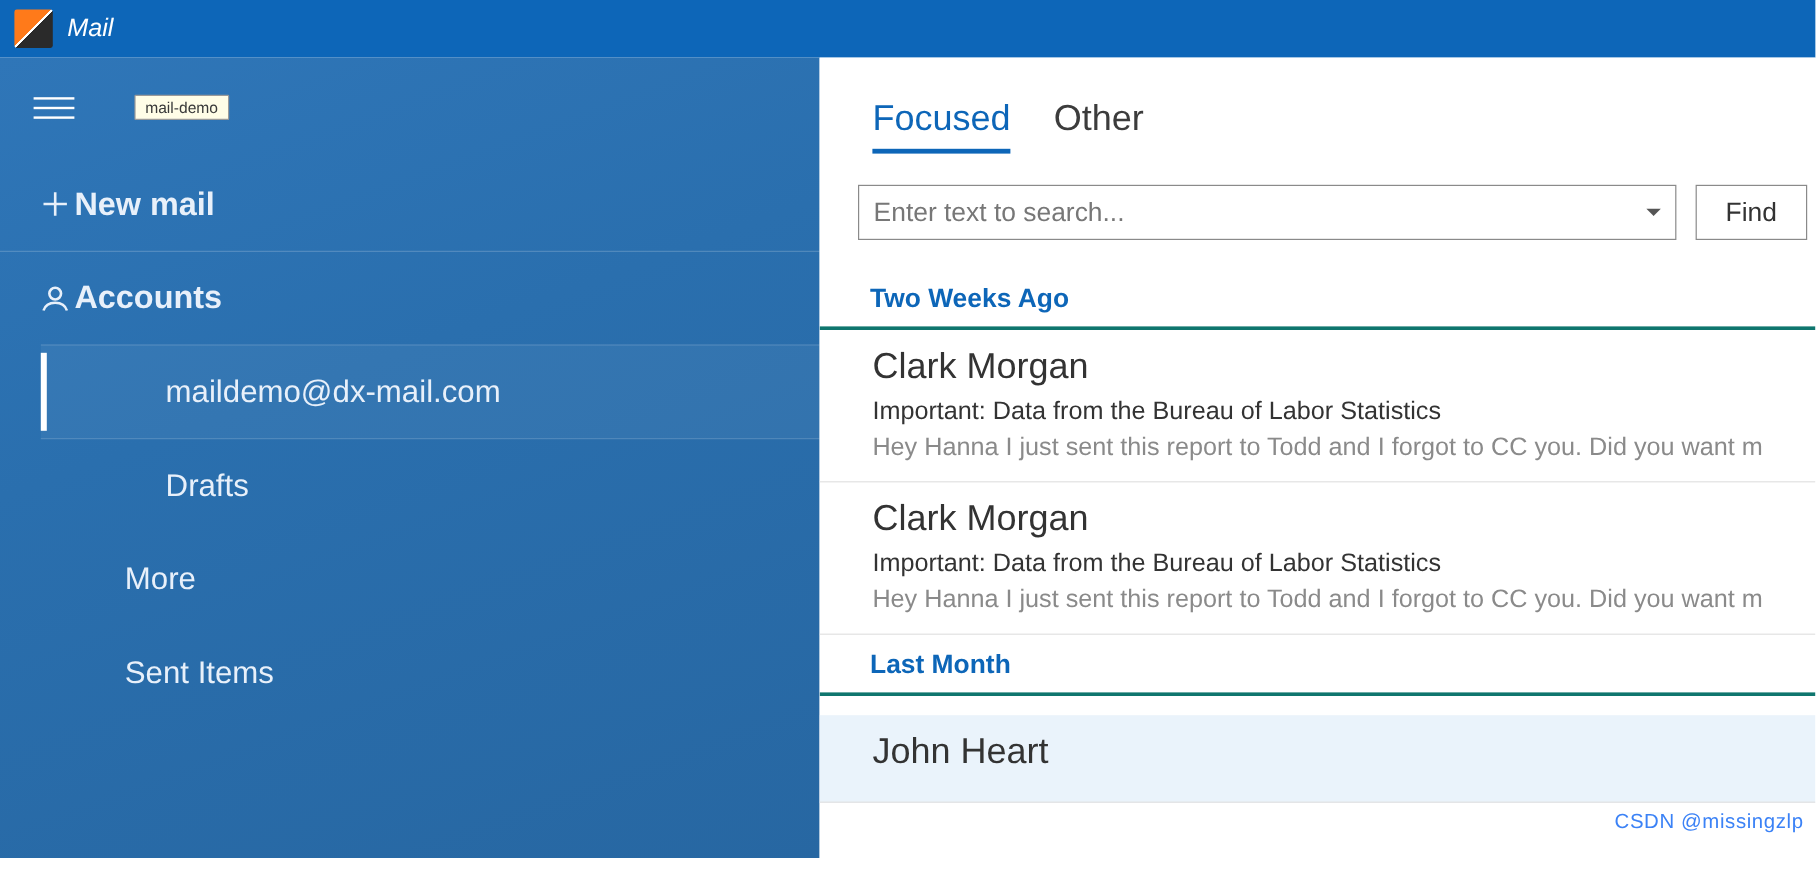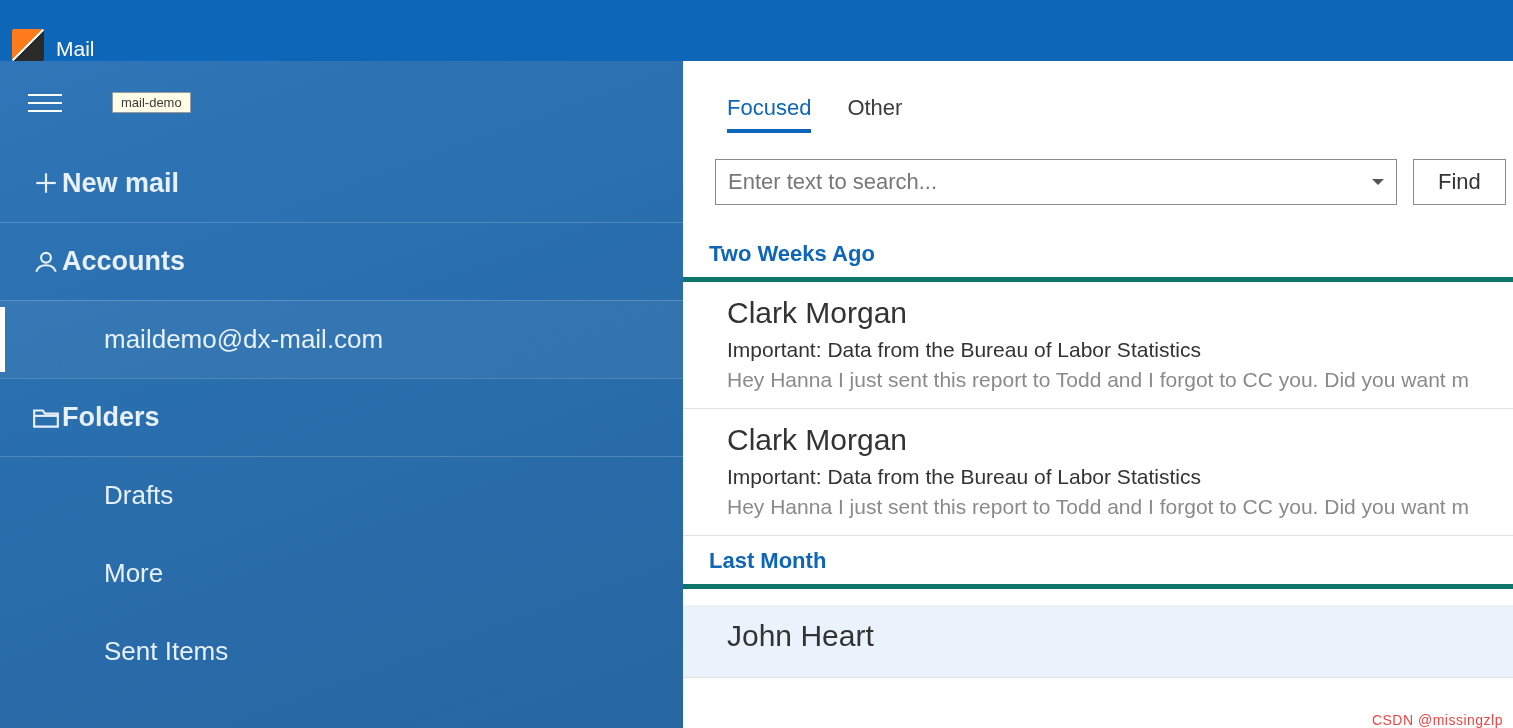--- a/index.html
+++ b/index.html
@@ -4,26 +4,27 @@
   <style>
     * { margin: 0; padding: 0; box-sizing: border-box; }
     body {
       font-family: "Segoe UI", Arial, sans-serif;
       width: 1513px;
       height: 728px;
       overflow: hidden;
       background: #fff;
     }
     .titlebar {
-      height: 61px;
+      height: 48px;
       background: #0d66b8;
       display: flex;
-      align-items: flex-end;
+      align-items: center;
       padding-left: 12px;
       gap: 12px;
+      font-style: italic;
     }
     .app-logo {
       width: 32px;
       height: 32px;
       background: linear-gradient(135deg, #ff7a1a 0 48%, #fff 48% 52%, #2a2a2a 52% 100%);
       border-radius: 2px;
     }
     .app-title {
       color: #fff;
       font-size: 21px;
@@ -101,34 +102,34 @@
     }
     .side-sub.selected::before {
       content: "";
       position: absolute;
       left: 0;
       top: 6px;
       bottom: 6px;
       width: 5px;
       background: #fff;
     }
-    .side-section-top-border { border-top: 1px solid rgba(255,255,255,0.18); }
+    .side-section-top-border { border-top: 1px solid rgba(255,255,255,0.18); margin-left: 34px; }
     svg { stroke: #e8f0fa; fill: none; stroke-width: 2; }
     .main {
       flex: 1;
       background: #fff;
       display: flex;
       flex-direction: column;
       position: relative;
     }
     .tabs {
       display: flex;
       gap: 36px;
       padding: 34px 0 0 44px;
-      font-size: 22px;
+      font-size: 30px;
       color: #3c3c3c;
     }
     .tab {
       padding-bottom: 8px;
       cursor: pointer;
       font-weight: 400;
     }
     .tab.active {
       color: #0d66b8;
       border-bottom: 4px solid #0d66b8;
@@ -170,22 +171,22 @@
       font-size: 22px;
       color: #333;
       padding: 0 24px;
       cursor: pointer;
     }
     .list { flex: 1; overflow: hidden; }
     .group-header {
       color: #0d66b8;
       font-size: 22px;
       font-weight: 700;
-      padding: 12px 26px 10px;
-      border-bottom: 5px solid #0f766e;
+      padding: 12px 42px 10px;
+      border-bottom: 3px solid #0f766e;
     }
     .mail-item {
       padding: 14px 0 16px 44px;
       border-bottom: 1px solid #e1e1e1;
       cursor: pointer;
     }
     .mail-item.selected { background: #eaf3fb; margin-top: 16px; }
     .mail-sender {
       font-size: 30px;
       color: #333;
@@ -197,24 +198,24 @@
       color: #333;
       margin-bottom: 6px;
     }
     .mail-preview {
       font-size: 21px;
       color: #8a8a8a;
       white-space: nowrap;
     }
     .watermark {
       position: absolute;
-      bottom: 0;
+      bottom: 20px;
       right: 10px;
-      color: #ef4444;
-      font-size: 14px;
+      color: #3b82f6;
+      font-size: 17px;
       letter-spacing: 0.5px;
     }
   </style>
 </head>
 <body>
 
 <div class="titlebar">
   <div class="app-logo"></div>
   <div class="app-title">Mail</div>
 </div>
@@ -247,29 +248,20 @@
             <path d="M3 21c1.5-5 6-6 9-6s7.5 1 9 6"></path>
           </svg>
       </span>
       <span>Accounts</span>
     </div>
 
     <div class="side-sub selected side-section-top-border">
       <span>maildemo@dx-mail.com</span>
     </div>
 
-    <div class="side-row side-section">
-      <span class="icon">
-        <svg width="28" height="24" viewBox="0 0 26 22">
-            <path d="M2 4h8l2 3h12v12H2z"></path>
-            <line x1="2" y1="9" x2="24" y2="9"></line>
-          </svg>
-      </span>
-      <span>Folders</span>
-    </div>
 
     <div class="side-sub side-section-top-border">
       <span>Drafts</span>
     </div>
     <div class="side-sub">
       <span>More</span>
     </div>
     <div class="side-sub">
       <span>Sent Items</span>
     </div>

